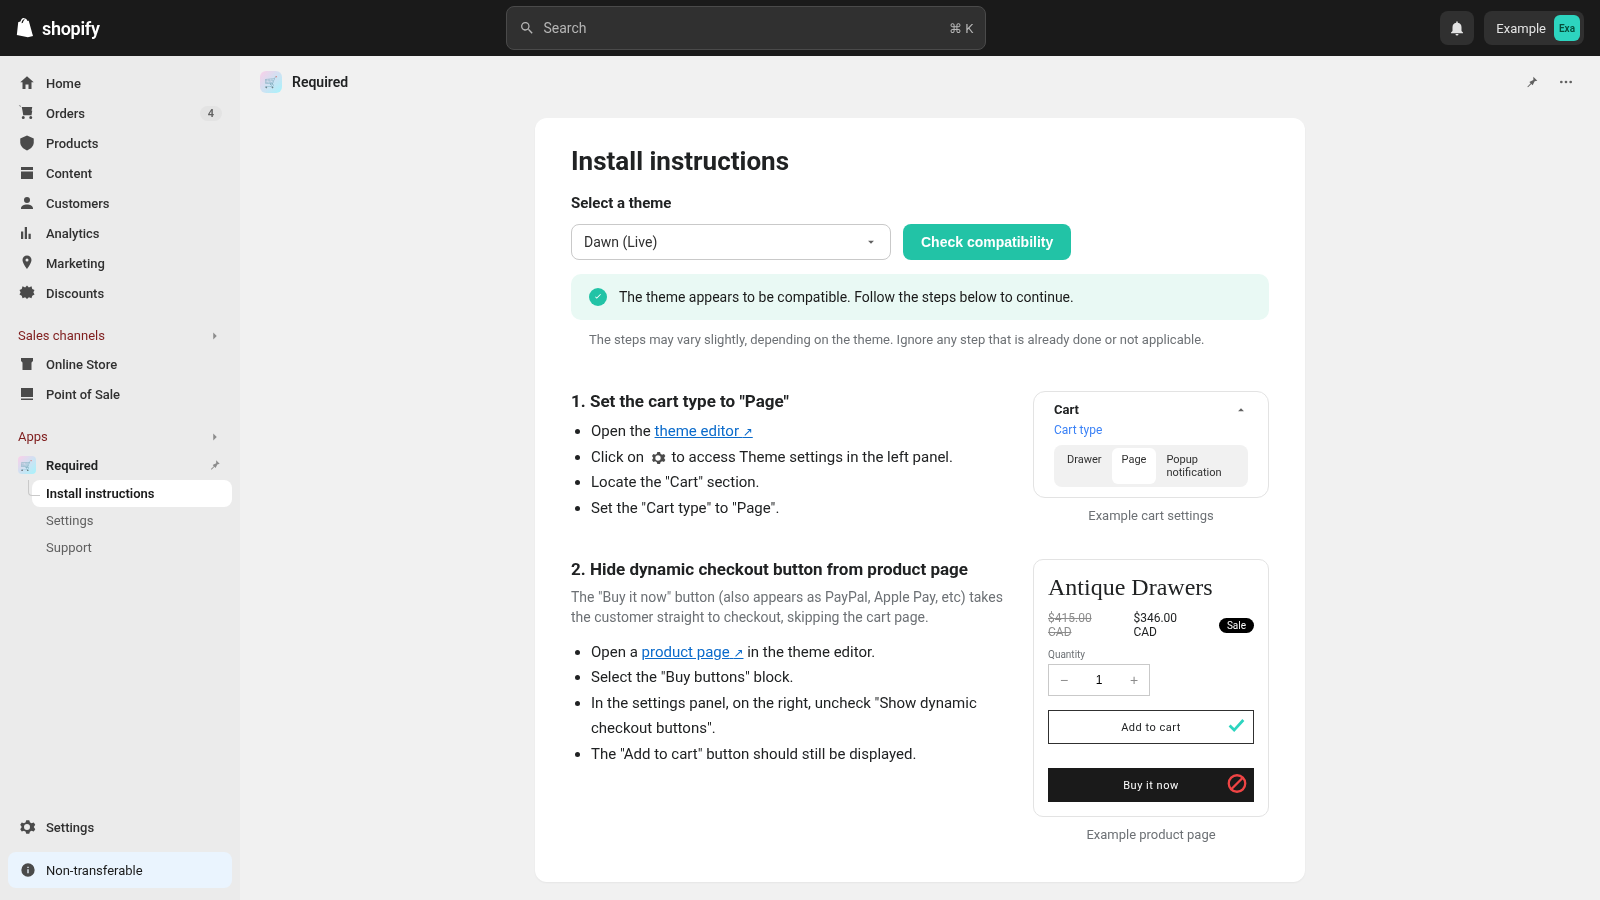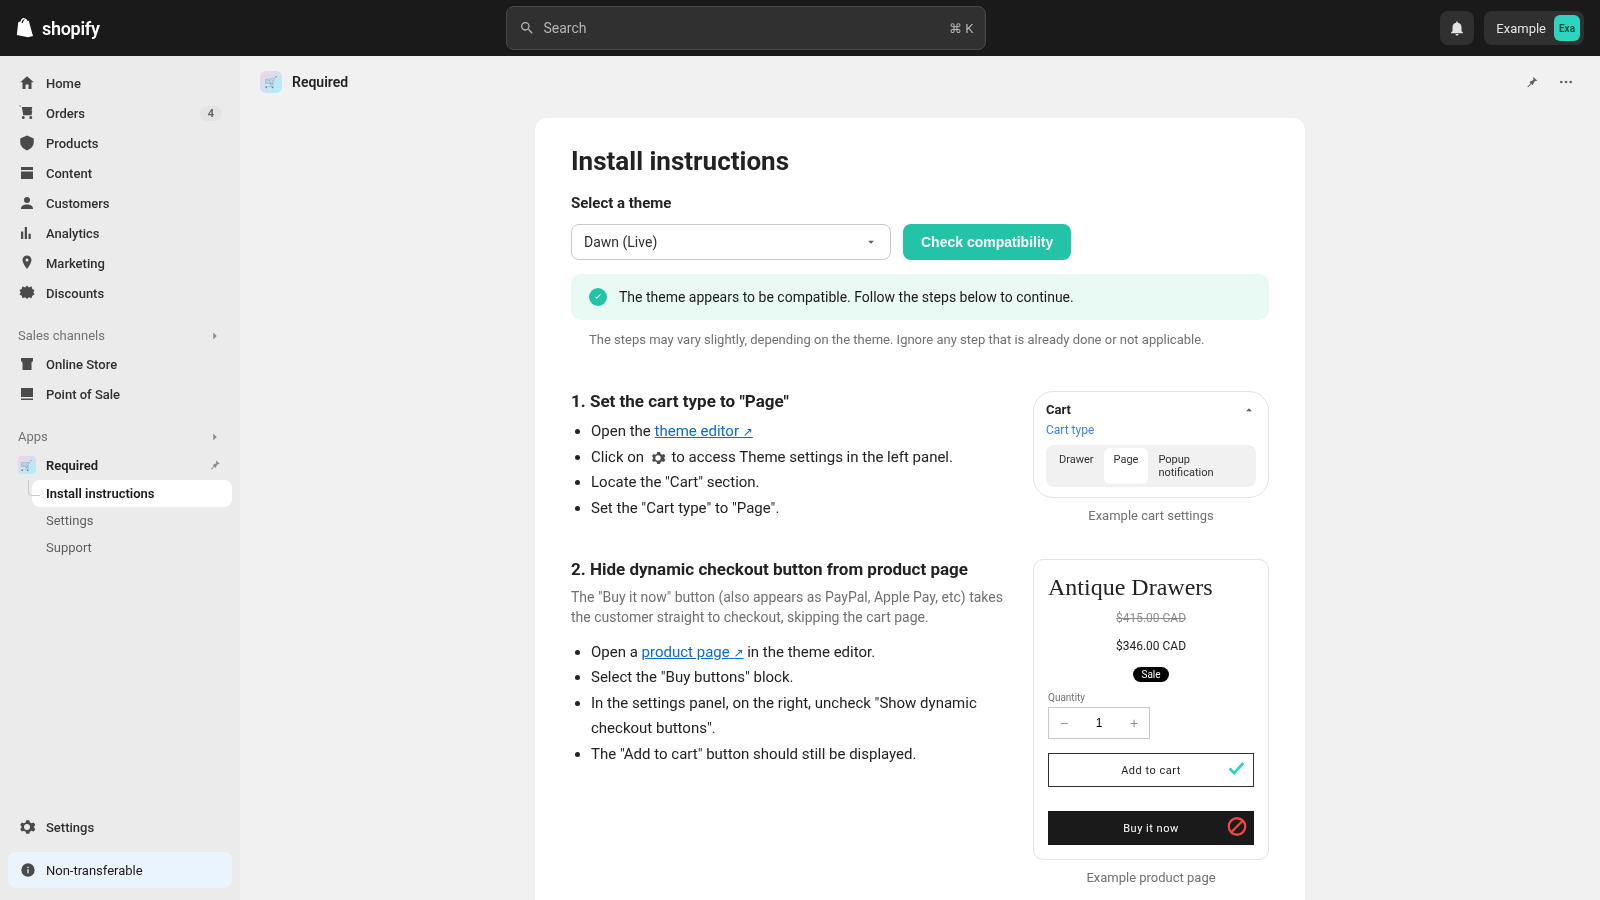--- a/index.html
+++ b/index.html
@@ -20,21 +20,21 @@
 .account { background: #303030; height: 34px; border-radius: 8px; display: flex; align-items: center; padding: 0 4px 0 12px; gap: 8px; color: #e3e3e3; font-size: 13px; }
 .avatar { width: 26px; height: 26px; background: #2dd4bf; border-radius: 6px; display: flex; align-items: center; justify-content: center; font-size: 10px; font-weight: 600; color: #064e3b; }
 
 
 .shell { display: flex; height: calc(100vh - 56px); }
 .sidebar { width: 240px; background: #ebebeb; display: flex; flex-direction: column; padding: 12px 8px; }
 .nav-list { list-style: none; }
 .nav-item { display: flex; align-items: center; gap: 10px; padding: 6px 10px; border-radius: 8px; color: #303030; font-size: 13px; font-weight: 500; cursor: pointer; }
 .nav-item svg { width: 18px; height: 18px; fill: #4a4a4a; flex-shrink: 0; }
 .nav-badge { margin-left: auto; background: #e3e3e3; border-radius: 10px; padding: 1px 8px; font-size: 11px; color: #616161; font-weight: 600; }
-.nav-section { font-size: 13px; color: #737373; padding: 6px 10px; margin-top: 14px; display: flex; align-items: center; }
+.nav-section { font-size: 13px; color: #7f1d1d; padding: 6px 10px; margin-top: 14px; display: flex; align-items: center; }
 .nav-section svg.chev { width: 14px; height: 14px; fill: #8c8c8c; margin-left: auto; }
 .nav-app-item { display: flex; align-items: center; gap: 10px; padding: 6px 10px; border-radius: 8px; font-size: 13px; font-weight: 600; }
 .nav-app-item .app-ico { width: 18px; height: 18px; border-radius: 4px; background: linear-gradient(135deg,#fbcfe8,#a5f3fc); display:flex;align-items:center;justify-content:center;font-size:10px; }
 .nav-app-item svg.pin { width: 14px; height: 14px; fill: #8c8c8c; margin-left: auto; }
 .nav-sub { padding-left: 24px; }
 .nav-sub-item { padding: 6px 14px; font-size: 13px; color: #616161; border-radius: 8px; cursor: pointer; position: relative; }
 .nav-sub-item.active { background: #fff; color: #1a1a1a; font-weight: 600; }
 .nav-sub-item .tree { position: absolute; left: -4px; top: 0; width: 12px; height: 60%; border-left: 1px solid #c9c9c9; border-bottom: 1px solid #c9c9c9; border-bottom-left-radius: 4px; }
 .sidebar-spacer { flex: 1; }
 .sidebar-bottom { padding: 0; }
@@ -66,32 +66,32 @@
 .step-body { flex: 1; min-width: 0; }
 .step-h { font-size: 17px; font-weight: 700; margin-bottom: 8px; }
 .step-desc { color: #6d7175; font-size: 14px; margin-bottom: 12px; line-height: 1.45; }
 .bullets { list-style: disc; padding-left: 20px; font-size: 15px; line-height: 1.7; color: #202223; }
 .bullets a { color: #0b6bcb; text-decoration: underline; }
 .inline-ico { display: inline-flex; vertical-align: middle; margin: 0 2px; }
 .inline-ico svg { width: 16px; height: 16px; fill: #4a4a4a; }
 .ext { font-size: 12px; }
 
 .example { width: 236px; flex-shrink: 0; }
-.ex-card { border: 1px solid #e3e3e3; border-radius: 20px; padding: 10px 12px; font-size: 12px; background: #fff; }
+.ex-card { border: 1px solid #e3e3e3; border-radius: 12px; padding: 10px 20px; font-size: 12px; background: #fff; }
 .ex-head { display: flex; align-items: center; font-weight: 700; font-size: 13px; margin-bottom: 6px; }
 .ex-head svg { width: 14px; height: 14px; fill: #616161; margin-left: auto; }
 .ex-label { color: #3b82f6; font-size: 12px; margin-bottom: 8px; }
 .seg { display: inline-flex; background: #f1f1f1; border-radius: 8px; padding: 3px; gap: 0; font-size: 11px; }
 .seg span { padding: 5px 10px; border-radius: 6px; color: #303030; }
 .seg span.on { background: #fff; }
 .caption { text-align: center; color: #6d7175; font-size: 13px; margin-top: 10px; }
 
 .ex-card2 { border: 1px solid #e3e3e3; border-radius: 10px; padding: 14px; background: #fff; }
 .prod-title { font-family: Georgia, serif; font-size: 24px; font-weight: 400; margin-bottom: 10px; }
-.price-row { display: flex; gap: 14px; align-items: center; font-size: 12px; margin-bottom: 10px; flex-direction: column; }
+.price-row { display: flex; gap: 22px; align-items: center; font-size: 12px; margin-bottom: 10px; }
 .strike { text-decoration: line-through; color: #8c8c8c; }
 .sale-badge { background: #000; color: #fff; border-radius: 999px; padding: 2px 8px; font-size: 10px; }
 .qty-label { font-size: 10px; color: #6d7175; margin-bottom: 4px; }
 .qty-box { border: 1px solid #c9c9c9; display: inline-flex; align-items: center; height: 32px; margin-bottom: 14px; }
 .qty-box button { width: 30px; height: 100%; background: none; border: none; color: #8c8c8c; font-size: 14px; cursor: pointer; }
 .qty-box input { width: 40px; border: none; text-align: center; font-size: 12px; }
 .btn-outline { width: 100%; border: 1px solid #303030; background: #fff; height: 34px; font-size: 11px; letter-spacing: 0.5px; margin-bottom: 24px; display:flex;align-items:center;justify-content:center;position:relative; }
 .btn-solid { width: 100%; background: #1a1a1a; color: #fff; height: 34px; font-size: 11px; letter-spacing: 0.5px; border: none; display:flex;align-items:center;justify-content:center;position:relative; }
 .mark { position: absolute; right: 6px; top: 50%; transform: translateY(-50%); }
 .mark.ok svg { width: 22px; height: 22px; stroke: #2dd4bf; stroke-width: 3; fill: none; }

